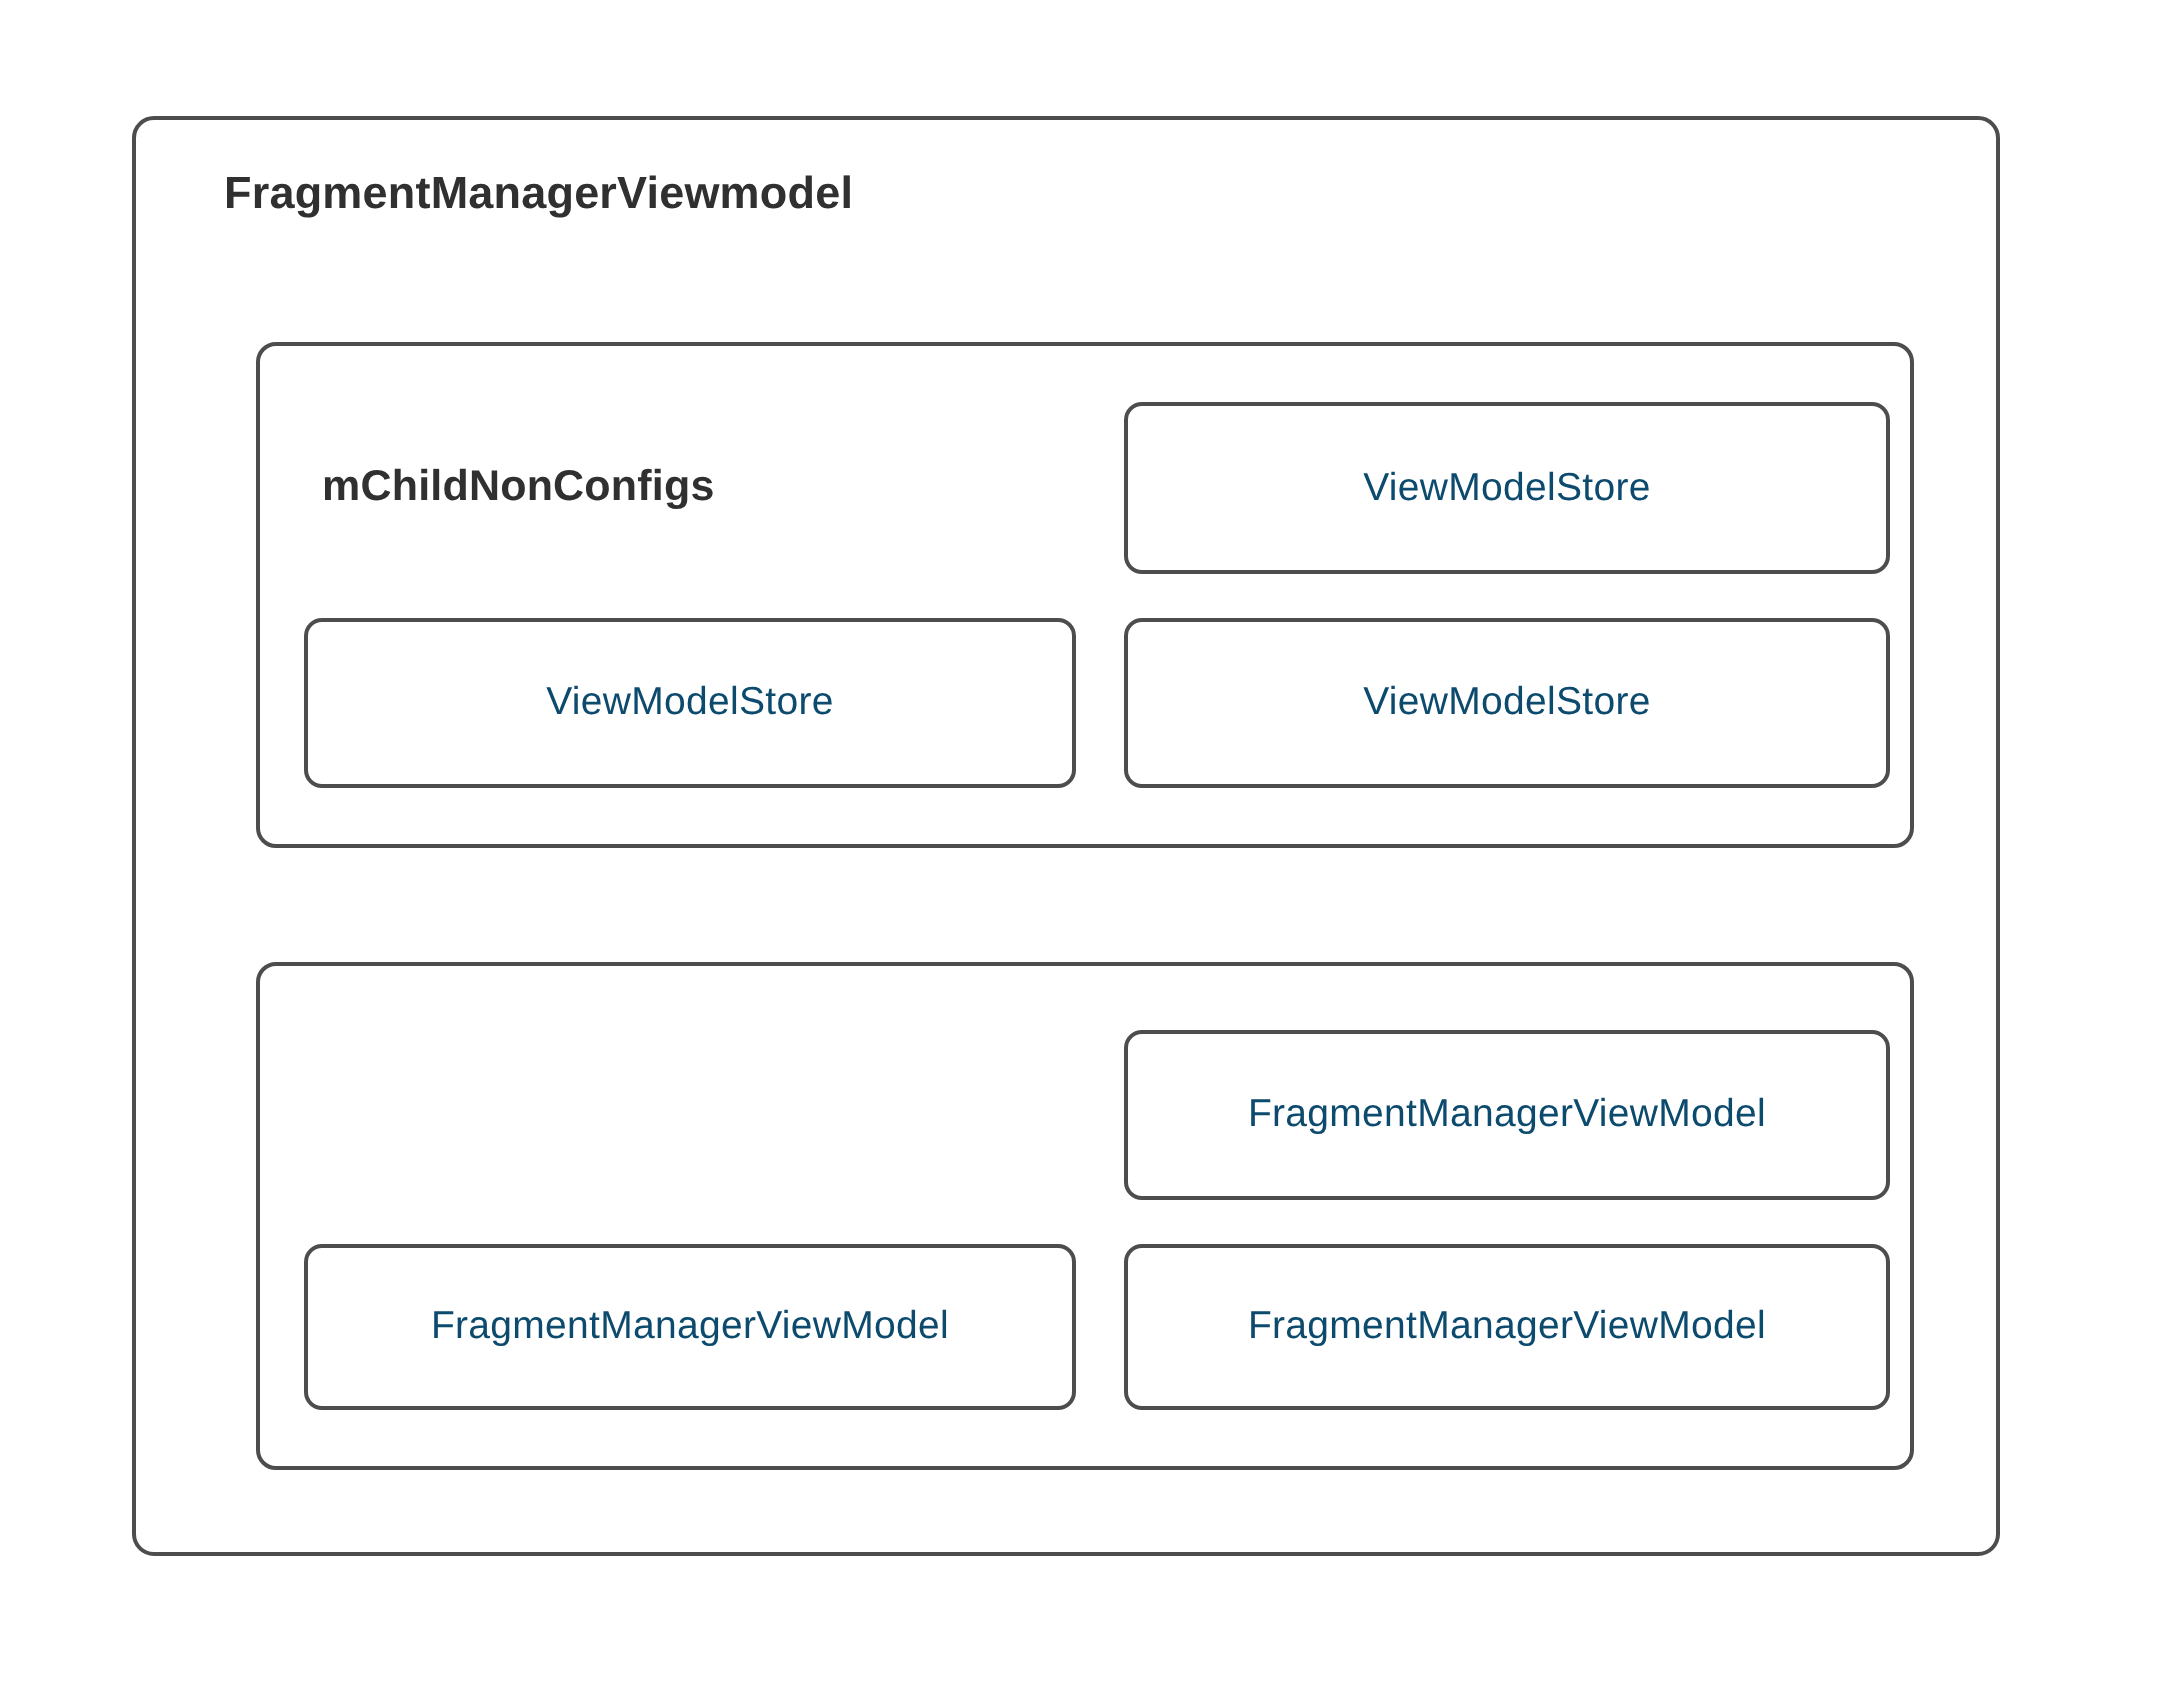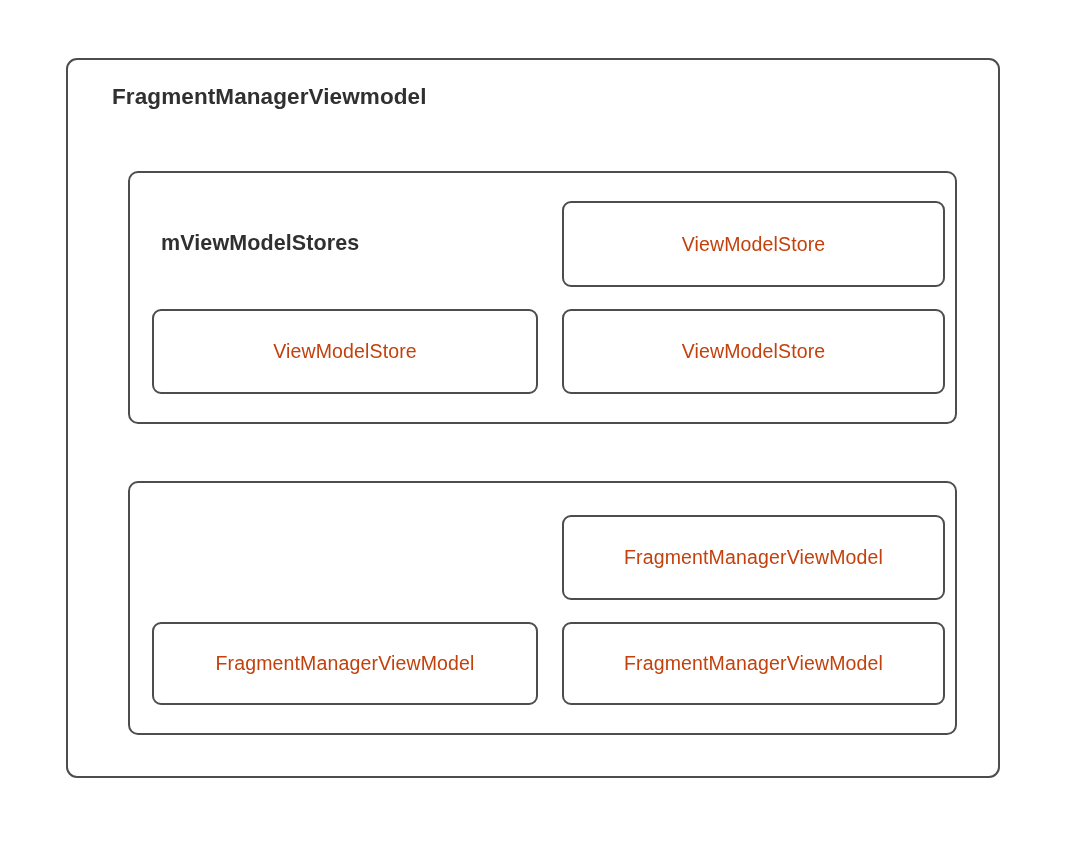--- a/index.html
+++ b/index.html
@@ -88,21 +88,21 @@
     border-radius: 9px;
     background: #ffffff;
     display: flex;
     align-items: center;
     justify-content: center;
     text-align: center;
   }
   .item-label {
     font-size: 19.5px;
     font-weight: normal;
-    color: #c2410c;
+    color: #0c4a6e;
     letter-spacing: 0.15px;
     white-space: nowrap;
   }
 
   
   .s1-item-tr { left: 432px; top: 28px;  width: 383px; height: 86px; }
   .s1-item-bl { left: 22px;  top: 136px; width: 386px; height: 85px; }
   .s1-item-br { left: 432px; top: 136px; width: 383px; height: 85px; }
 
   
@@ -114,21 +114,21 @@
 <body>
 
 <div class="canvas">
 
   <div class="outer-box">
 
     <div class="outer-title">FragmentManagerViewmodel</div>
 
     <div class="section-box section-1">
 
-      <div class="section-title">mViewModelStores</div>
+      <div class="section-title">mChildNonConfigs</div>
 
       <div class="item-box s1-item-tr">
         <span class="item-label">ViewModelStore</span>
       </div>
 
       <div class="item-box s1-item-bl">
         <span class="item-label">ViewModelStore</span>
       </div>
 
       <div class="item-box s1-item-br">

